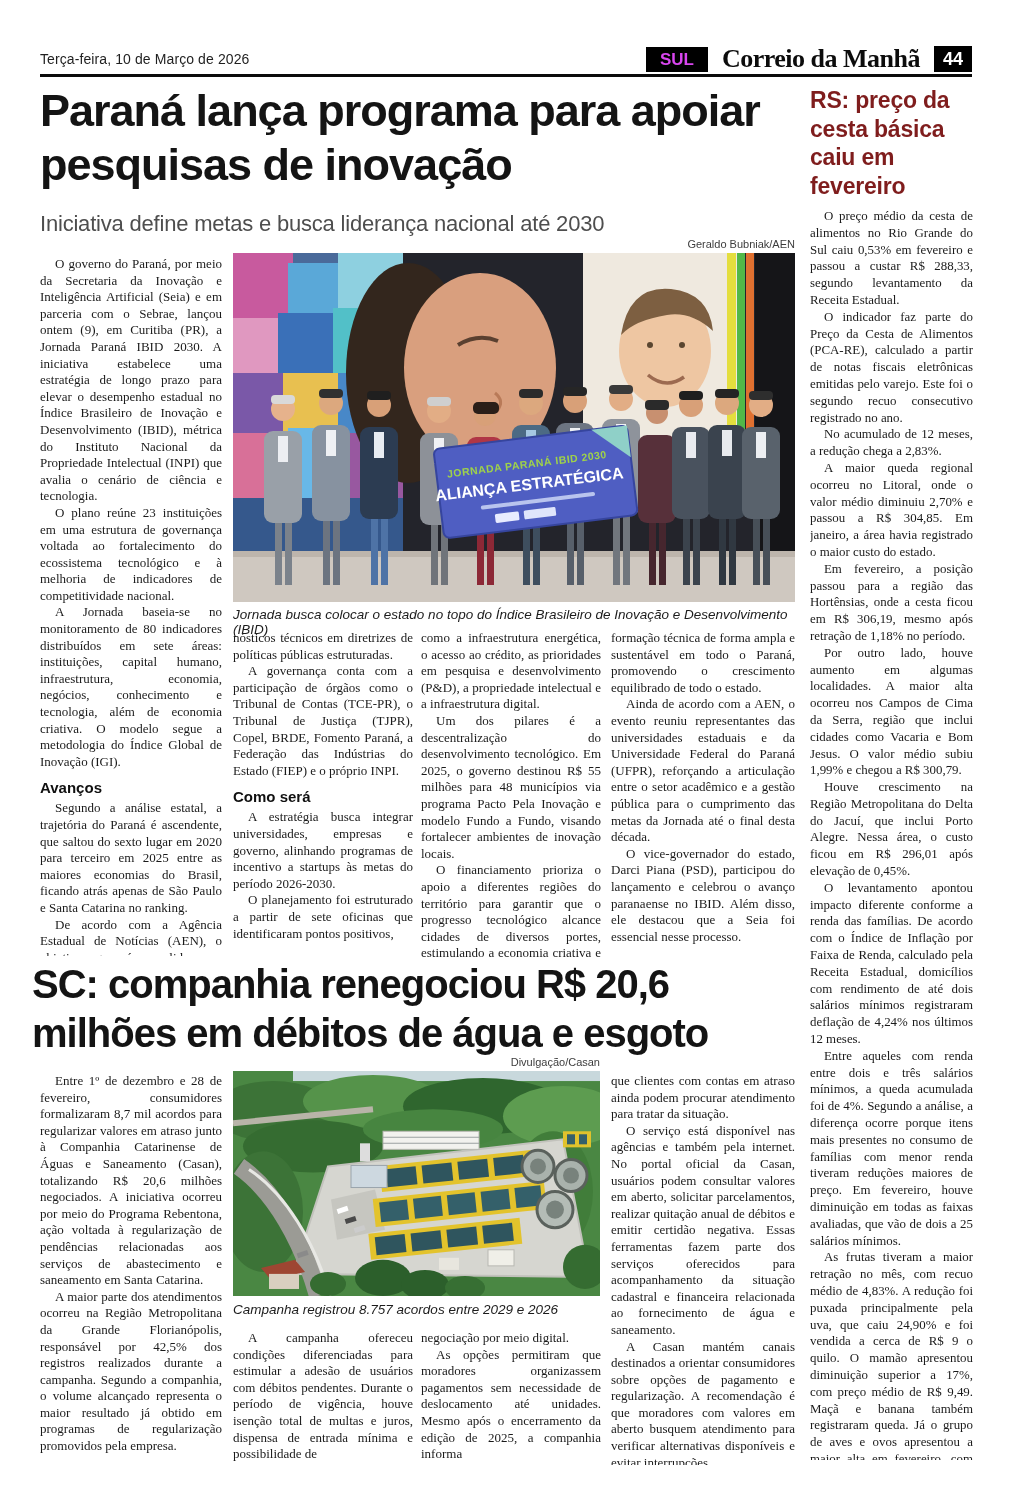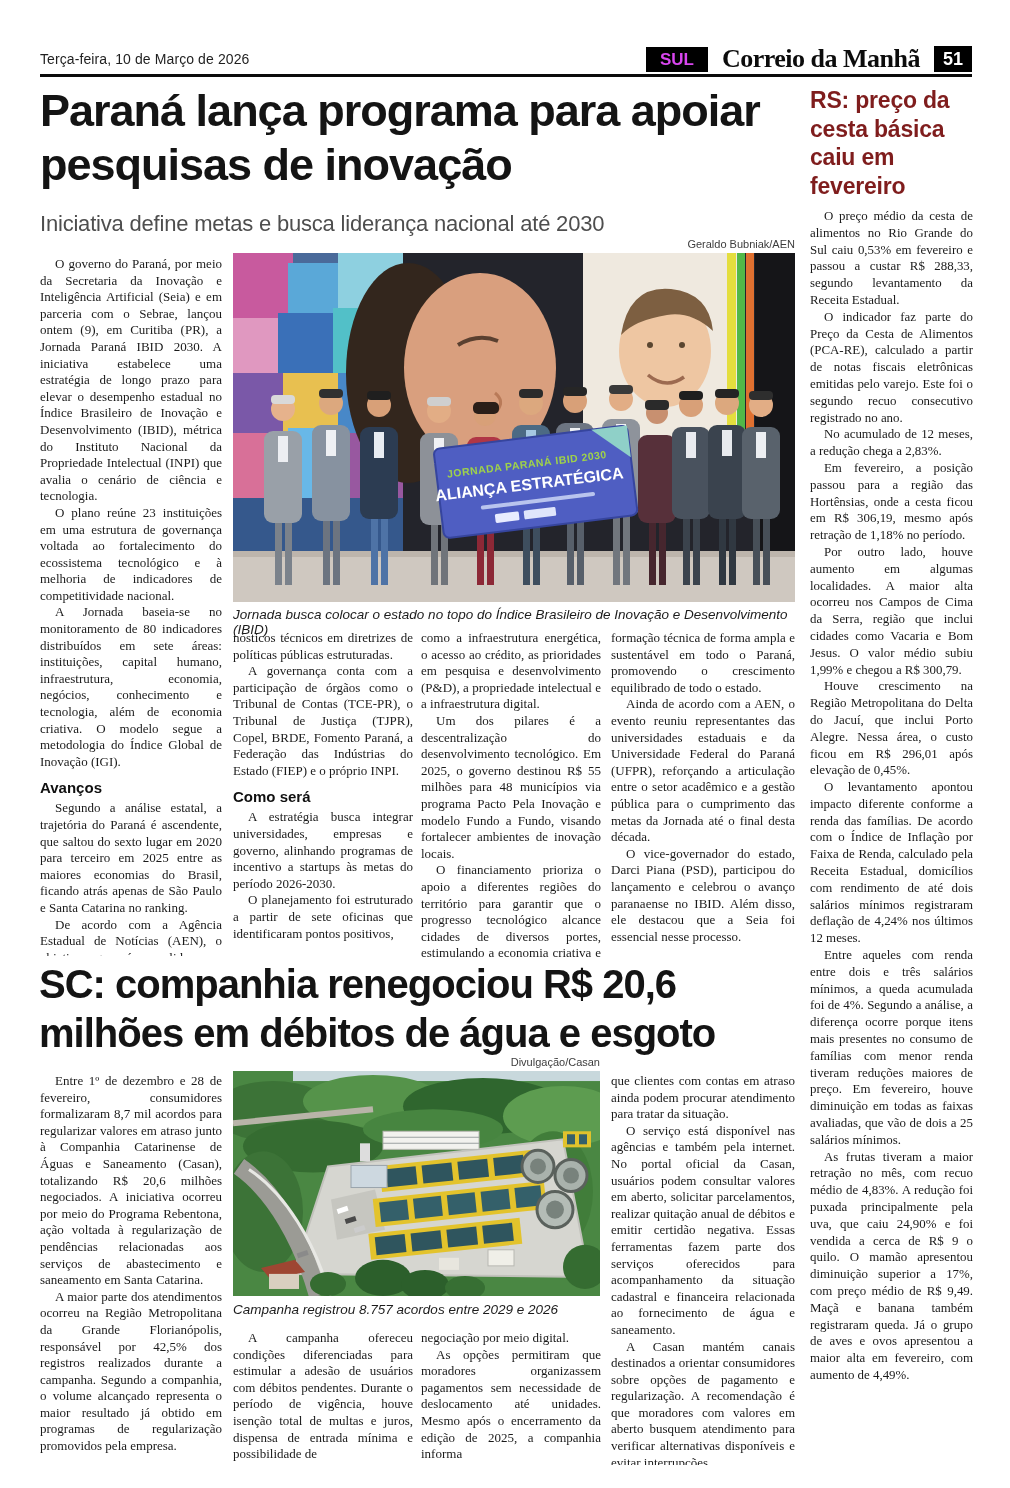--- a/index.html
+++ b/index.html
@@ -43,21 +43,21 @@
 </style>
 </head>
 <body>
 
 <div class="page">
 
   <div class="abs date" style="left:40px;top:51px;">Terça-feira, 10 de Março de 2026</div>
   <div class="abs hdr-right" style="right:38px;top:44px;">
     <span class="blackbox">SUL</span>
     <span class="masthead">Correio da Manhã</span>
-    <span class="numbox">51</span>
+    <span class="numbox">44</span>
   </div>
   <div class="abs hrule" style="left:40px;top:74px;width:932px;"></div>
 
   <h1 class="main abs" style="left:40px;top:84px;width:758px;">Paraná lança programa para apoiar pesquisas de inovação</h1>
   <p class="deck abs" style="left:40px;top:211px;width:760px;">Iniciativa define metas e busca liderança nacional até 2030</p>
   <div class="abs credit" style="left:233px;top:238px;width:562px;">Geraldo Bubniak/AEN</div>
 
   <figure class="abs" style="left:233px;top:253px;width:562px;height:349px;">
     <svg viewBox="0 0 562 349" preserveAspectRatio="none">
       <rect width="562" height="349" fill="#23242b"></rect>
@@ -246,29 +246,30 @@
     <p class="cont">formação técnica de forma ampla e sustentável em todo o Paraná, promovendo o crescimento equilibrado de todo o estado.</p>
     <p>Ainda de acordo com a AEN, o evento reuniu representantes das universidades estaduais e da Universidade Federal do Paraná (UFPR), reforçando a articulação entre o setor acadêmico e a gestão pública para o cumprimento das metas da Jornada até o final desta década.</p>
     <p>O vice-governador do estado, Darci Piana (PSD), participou do lançamento e celebrou o avanço paranaense no IBID. Além disso, ele destacou que a Seia foi essencial nesse processo.</p>
   </div>
 
   <h2 class="side abs" style="left:810px;top:86px;width:168px;">RS: preço da cesta básica caiu em fevereiro</h2>
   <div class="abs side-body" style="left:810px;top:208px;width:163px;height:1252px;overflow:hidden;">
     <p>O preço médio da cesta de alimentos no Rio Grande do Sul caiu 0,53% em fevereiro e passou a custar R$ 288,33, segundo levantamento da Receita Estadual.</p>
     <p>O indicador faz parte do Preço da Cesta de Alimentos (PCA-RE), calculado a partir de notas fiscais eletrônicas emitidas pelo varejo. Este foi o segundo recuo consecutivo registrado no ano.</p>
     <p>No acumulado de 12 meses, a redução chega a 2,83%.</p>
+    <p>A maior queda regional ocorreu no Litoral, onde o valor médio diminuiu 2,70% e passou a R$ 304,85. Em janeiro, a área havia registrado o maior custo do estado.</p>
     <p>Em fevereiro, a posição passou para a região das Hortênsias, onde a cesta ficou em R$ 306,19, mesmo após retração de 1,18% no período.</p>
     <p>Por outro lado, houve aumento em algumas localidades. A maior alta ocorreu nos Campos de Cima da Serra, região que inclui cidades como Vacaria e Bom Jesus. O valor médio subiu 1,99% e chegou a R$ 300,79.</p>
     <p>Houve crescimento na Região Metropolitana do Delta do Jacuí, que inclui Porto Alegre. Nessa área, o custo ficou em R$ 296,01 após elevação de 0,45%.</p>
     <p>O levantamento apontou impacto diferente conforme a renda das famílias. De acordo com o Índice de Inflação por Faixa de Renda, calculado pela Receita Estadual, domicílios com rendimento de até dois salários mínimos registraram deflação de 4,24% nos últimos 12 meses.</p>
     <p>Entre aqueles com renda entre dois e três salários mínimos, a queda acumulada foi de 4%. Segundo a análise, a diferença ocorre porque itens mais presentes no consumo de famílias com menor renda tiveram reduções maiores de preço. Em fevereiro, houve diminuição em todas as faixas avaliadas, que vão de dois a 25 salários mínimos.</p>
     <p>As frutas tiveram a maior retração no mês, com recuo médio de 4,83%. A redução foi puxada principalmente pela uva, que caiu 24,90% e foi vendida a cerca de R$ 9 o quilo. O mamão apresentou diminuição superior a 17%, com preço médio de R$ 9,49. Maçã e banana também registraram queda. Já o grupo de aves e ovos apresentou a maior alta em fevereiro, com aumento de 4,49%.</p>
   </div>
 
-  <h1 class="main sc abs" style="left:39px;top:960px;width:780px;">SC: companhia renegociou R$ 20,6 milhões em débitos de água e esgoto</h1>
+  <h1 class="main sc abs" style="left:32px;top:960px;width:780px;">SC: companhia renegociou R$ 20,6 milhões em débitos de água e esgoto</h1>
   <div class="abs credit" style="left:233px;top:1056px;width:367px;">Divulgação/Casan</div>
 
   <figure class="abs" style="left:233px;top:1071px;width:367px;height:225px;">
     <svg viewBox="0 0 367 224" preserveAspectRatio="none">
       <rect width="367" height="224" fill="#4a8743"></rect>
       <rect x="60" y="0" width="307" height="10" fill="#c8d8dc"></rect>
 
       <ellipse cx="40" cy="40" rx="60" ry="30" fill="#3c7337"></ellipse>
       <ellipse cx="140" cy="30" rx="70" ry="26" fill="#55934a"></ellipse>
       <ellipse cx="250" cy="35" rx="80" ry="28" fill="#2f662e"></ellipse>

